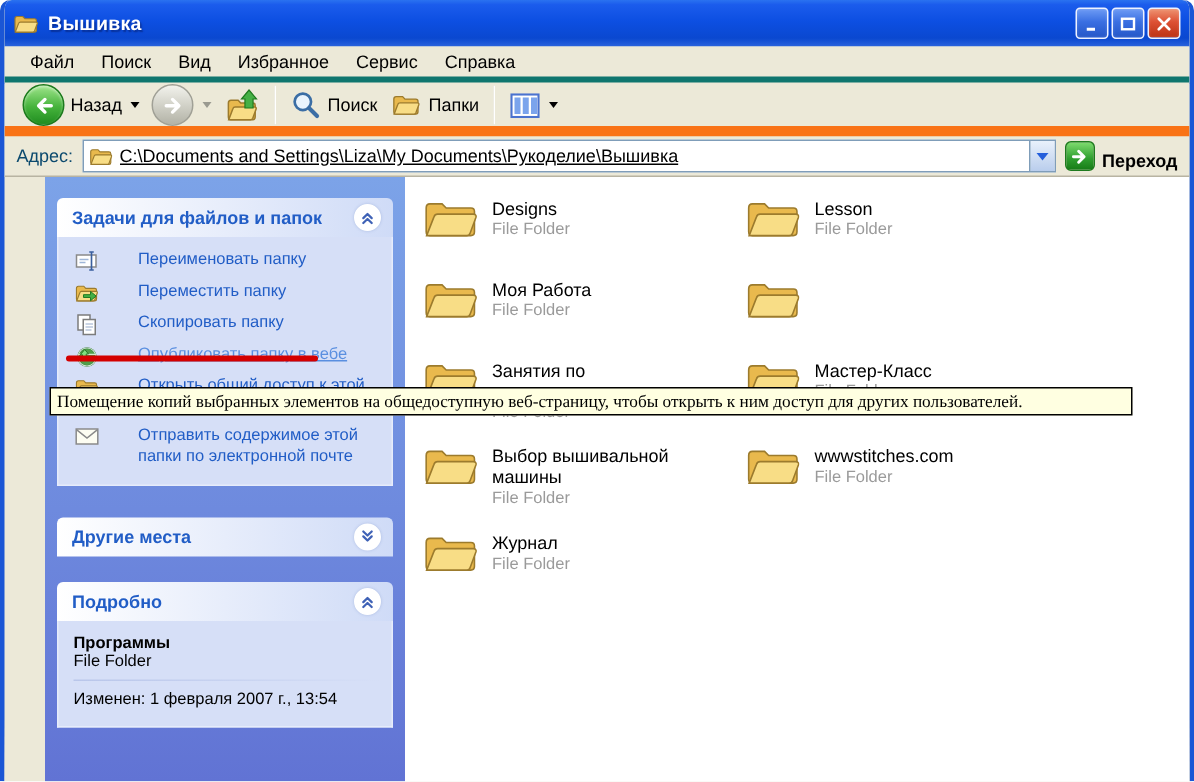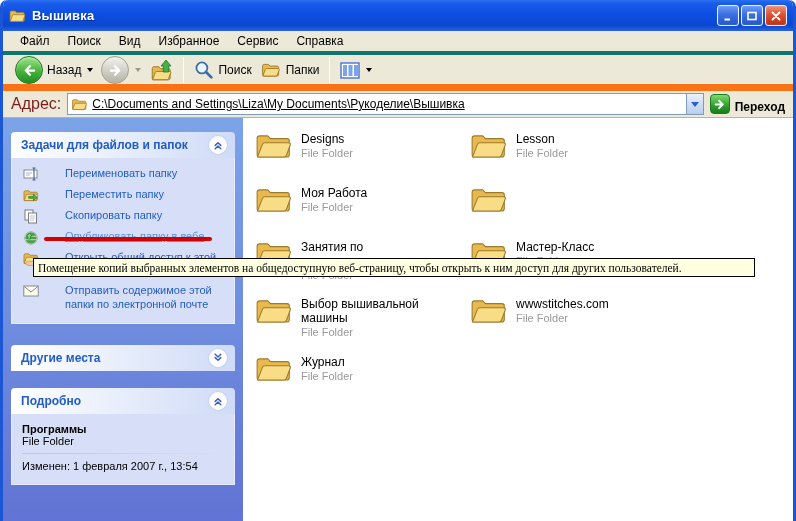--- a/index.html
+++ b/index.html
@@ -39,38 +39,38 @@
   .nav-circle.gray { background:linear-gradient(180deg,#f2f2ec 0%,#cfcfc5 55%,#b2b2a6 100%);
     border:1px solid #a0a096; }
   .tlabel { font-size:12px; color:#000; }
   .caret { width:0; height:0; border-left:3.5px solid transparent; border-right:3.5px solid transparent;
     border-top:4px solid #000; margin-left:2px; }
   .caret.dim { border-top-color:#9a9a90; }
   .tsep { width:1px; height:26px; background:#cdc8b2; margin:0 6px; border-right:1px solid #fff; }
 
   .addressbar { position:absolute; left:0; right:0; top:91px; height:27px; background:#ece9d8;
     display:flex; align-items:center; padding:0 4px 0 8px; border-bottom:1px solid #b8b4a2; }
-  .addr-label { font-size:16px; color:#7f1d1d; margin-right:6px; }
+  .addr-label { font-size:12px; color:#0c4a6e; margin-right:6px; }
   .addr-field { flex:1; height:22px; background:#fff; border:1px solid #7f9db9;
     display:flex; align-items:center; padding-left:3px;text-decoration:underline; }
   .addr-text { font-size:12px; color:#000; flex:1; margin-left:4px; white-space:nowrap; overflow:hidden; }
   .addr-drop { width:17px; height:20px; background:linear-gradient(180deg,#e9f1fb,#b9cdec);
     border-left:1px solid #7f9db9; display:flex; align-items:center; justify-content:center; }
   .addr-drop .dcaret { width:0; height:0; border-left:4px solid transparent; border-right:4px solid transparent;
     border-top:5px solid #245edb; }
   .go-btn { display:flex; align-items:flex-end; gap:5px; margin-left:6px; padding-right:4px;font-weight:bold; }
   .go-icon { width:20px; height:20px; border-radius:4px;
     background:linear-gradient(180deg,#7ddb6e,#2f9e2f 60%,#187d18); border:1px solid #1d7a1d;
     display:flex; align-items:center; justify-content:center; }
   .go-label { font-size:12px; color:#000; }
 
   
   .content { position:absolute; left:0; right:0; top:118px; bottom:0; display:flex; }
   .sidebar { position:relative; width:240px; flex:0 0 240px;
-    background:linear-gradient(180deg,#7ca3e8 0%,#6e8ade 55%,#6173d4 100%); }
+    background:linear-gradient(180deg,#7ca3e8 0%,#6e8ade 55%,#6173d4 100%);margin-left:27px; }
   .main { position:relative; flex:1; background:#fff; }
 
   .panel { position:absolute; left:8px; width:224px; }
   .panel-header { height:26px; border-radius:4px 4px 0 0; padding:0 8px 0 10px;
     background:linear-gradient(90deg,#ffffff 0%,#cfdbf7 100%);
     display:flex; align-items:center; justify-content:space-between; }
   .panel-title { font-size:12px; font-weight:bold; color:#215dc6; }
   .chev-btn { width:18px; height:18px; border-radius:50%; background:#fff; border:1px solid #fff;
     display:flex; align-items:center; justify-content:center; box-shadow:0 0 2px #3c5aa640; }
   .panel-body { background:#d6dff7; border:1px solid #e6ecfb; border-top:none; padding:8px 6px 8px 10px; }

